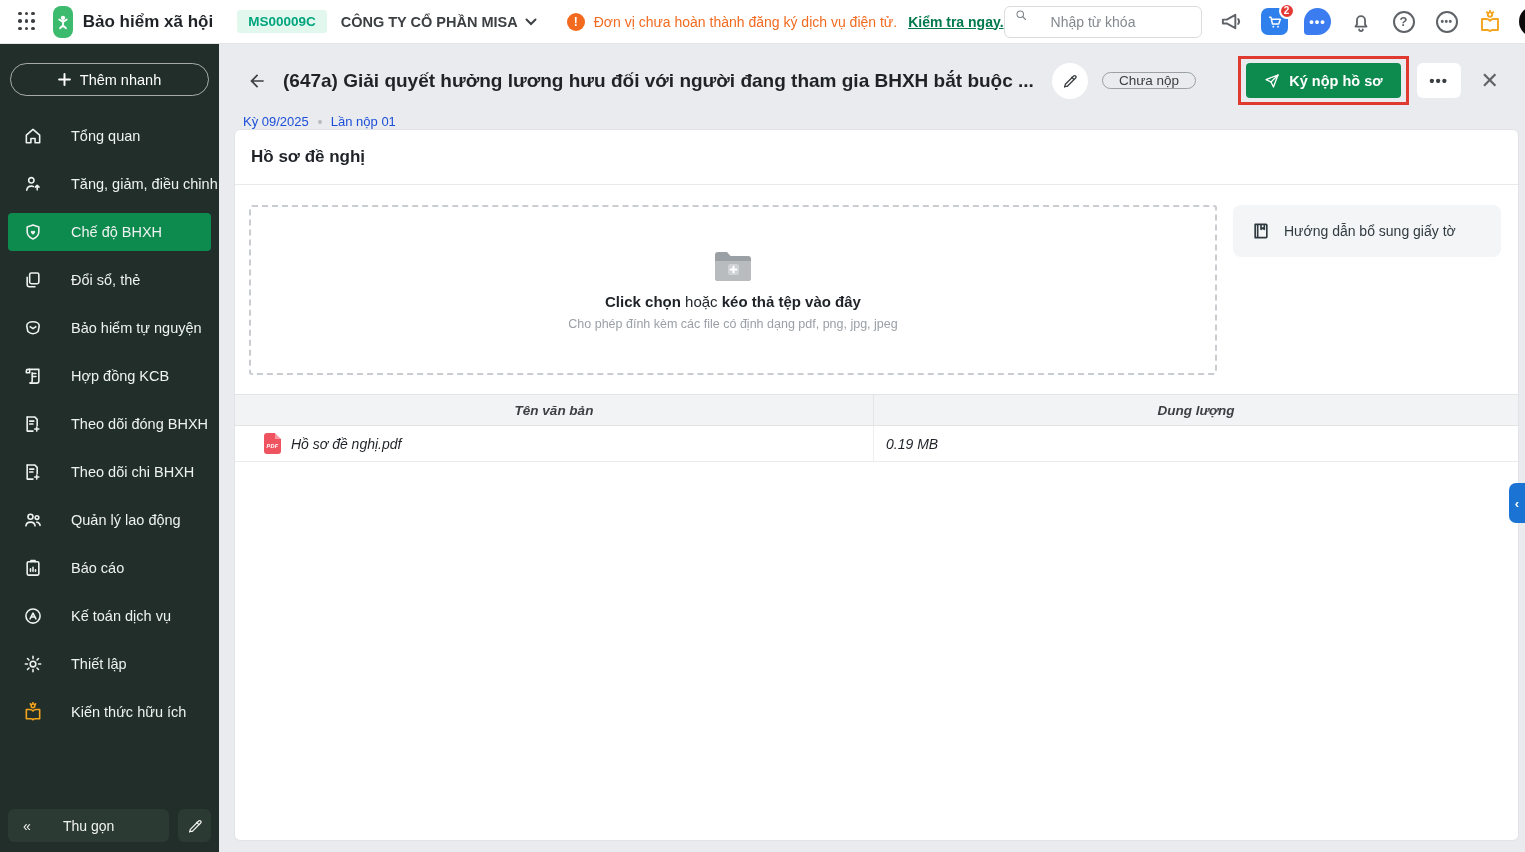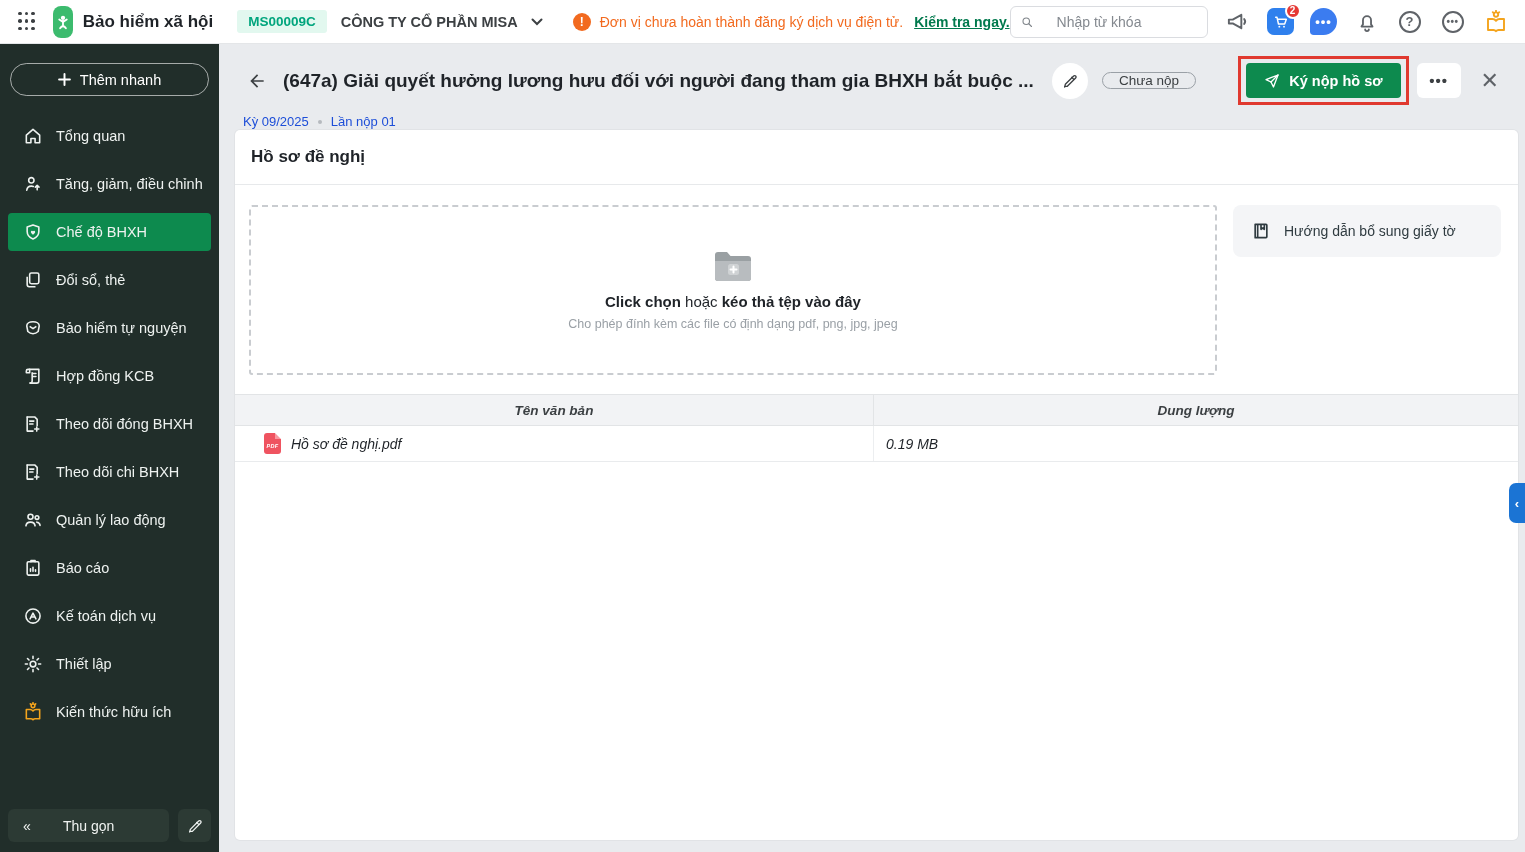--- a/index.html
+++ b/index.html
@@ -7,44 +7,44 @@
   #app { position:relative; width:1525px; height:852px; background:#e9ebee; overflow:hidden; }
 
   
   .topbar { position:absolute; top:0; left:0; right:0; height:44px; background:#fff;
     border-bottom:1px solid #e4e6e8; display:flex; align-items:center; padding:0 16px 0 18px; z-index:10; }
   .grid-dots { width:20px; height:20px; display:grid; grid-template-columns:repeat(3,1fr); gap:3px; margin-right:18px; cursor:pointer; }
   .grid-dots i { width:3.6px; height:3.6px; background:#3c4043; border-radius:50%; }
   .logo { width:32px; height:32px; border-radius:8px; background:var(--logo-green,#3cbb6e); display:flex; align-items:center; justify-content:center; margin-right:10px; }
   .app-title { font-size:17px; font-weight:bold; color:#1f2328; margin-right:24px; white-space:nowrap; }
   .code-badge { background:#e2f8ef; color:#00a57d; font-weight:bold; font-size:13.5px; padding:4px 11px; border-radius:3px; margin-right:14px; }
-  .company { display:flex; align-items:center; gap:13px; font-size:14.5px; font-weight:bold; color:#3c4043; cursor:pointer; white-space:nowrap; }
+  .company { display:flex; align-items:center; gap:7px; font-size:14.5px; font-weight:bold; color:#3c4043; cursor:pointer; white-space:nowrap; }
   .warn { display:flex; align-items:center; gap:9px; margin-left:30px; white-space:nowrap; }
   .warn-ic { width:18px; height:18px; border-radius:50%; background:#f26a1f; color:#fff; font-weight:bold; font-size:12px; display:flex; align-items:center; justify-content:center; }
   .warn-text { color:#f26a1f; font-size:14px; }
   .warn-link { color:#00794d; font-size:14px; font-weight:bold; text-decoration:underline; margin-left:2px; cursor:pointer; }
   .search { margin-left:auto; width:198px; height:32px; border:1px solid #dadce0; border-radius:6px;
-    display:flex; align-items:center; gap:24px; padding:0 10px; margin-right:16px; background:#fff; }
+    display:flex; gap:24px; padding:0 10px; margin-right:16px; background:#fff; }
   .search input { border:none; outline:none; font-size:14px; color:#3c4043; width:140px; font-family:inherit; background:transparent; }
   .search input::placeholder { color:#84898f; }
   .hicons { display:flex; align-items:center; gap:15px; }
   .hic { width:28px; height:28px; display:flex; align-items:center; justify-content:center; cursor:pointer; position:relative; }
   .circ { width:22px; height:22px; border:2px solid #5f6368; border-radius:50%; color:#5f6368; font-size:13px; font-weight:bold; display:flex; align-items:center; justify-content:center; }
   .cart-sq { width:27px; height:27px; background:#2f80ed; border-radius:7px; display:flex; align-items:center; justify-content:center; }
   .badge-red { position:absolute; top:-5px; right:-6px; min-width:16px; height:16px; background:#e53935; border:2px solid #fff; border-radius:50%; color:#fff; font-size:10px; font-weight:bold; display:flex; align-items:center; justify-content:center; }
   .chat-b { width:27px; height:27px; background:#3b7cf0; border-radius:50% 50% 50% 14%; display:flex; align-items:center; justify-content:center; color:#fff; font-weight:bold; font-size:13px; letter-spacing:1px; }
   .avatar { width:31px; height:31px; border-radius:50%; background:#0b0b0b; display:flex; align-items:center; justify-content:center; overflow:hidden; }
   .avatar span { color:#d92b2b; font-weight:bold; font-size:17px; font-style:italic; transform:skewX(-8deg); }
 
   
   .sidebar { position:absolute; top:44px; left:0; bottom:0; width:219px; background:var(--sidebar-bg,#212e2a); color:#eef2f0; }
   .quickadd { margin:19px 10px 0; height:33px; border:1px solid rgba(255,255,255,.6); border-radius:17px;
     display:flex; align-items:center; justify-content:center; gap:9px; font-size:14.5px; color:#fff; cursor:pointer; }
   .menu { margin-top:21px; display:flex; flex-direction:column; gap:10px; }
-  .side-item { height:38px; margin:0 8px; padding-left:14px; border-radius:4px; display:flex; align-items:center; gap:13px;
+  .side-item { height:38px; margin:0 8px; padding-left:14px; border-radius:4px; display:flex; align-items:center; gap:28px;
     font-size:14.5px; color:#eef2f0; cursor:pointer; white-space:nowrap; }
   .side-item .ic { width:21px; height:21px; display:flex; align-items:center; justify-content:center; flex:none; color:#eef2f0; }
   .side-item.active { background:var(--green,#0d8a4e); }
   .side-item.orange .ic { color:#f4a41d; }
   .side-bottom { position:absolute; bottom:10px; left:8px; right:8px; display:flex; gap:9px; }
   .collapse-btn { width:162px; height:33px; background:#2c3a34; border-radius:6px; display:flex; align-items:center; justify-content:center; font-size:14px; color:#f0f3f1; position:relative; cursor:pointer; }
   .collapse-btn .dbl { position:absolute; left:15px; font-size:14px; letter-spacing:-2px; }
   .pen-btn { width:33px; height:33px; background:#2c3a34; border-radius:6px; display:flex; align-items:center; justify-content:center; cursor:pointer; color:#eef2f0; }
 
   

